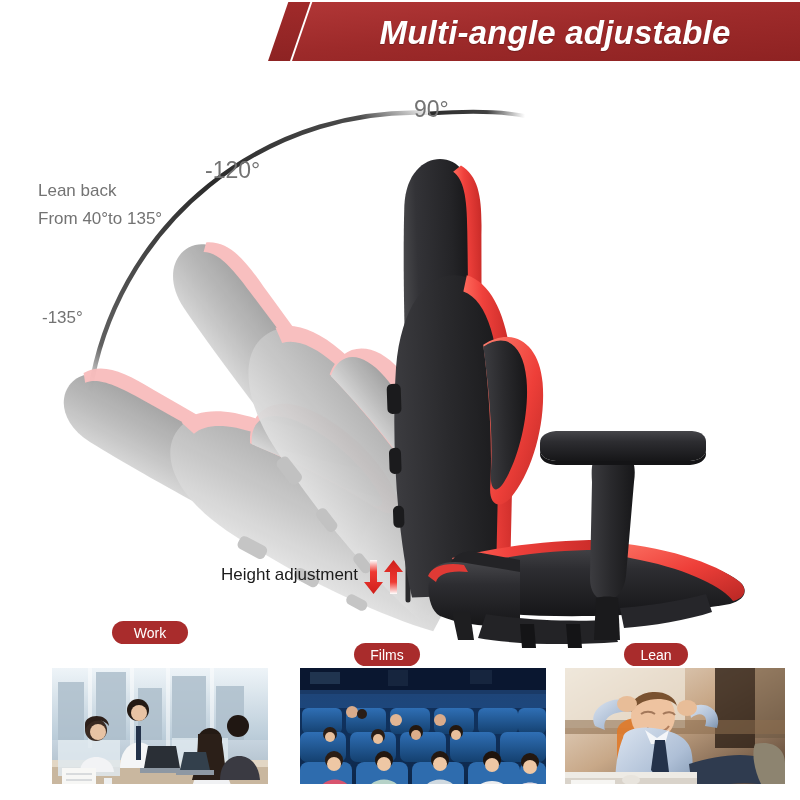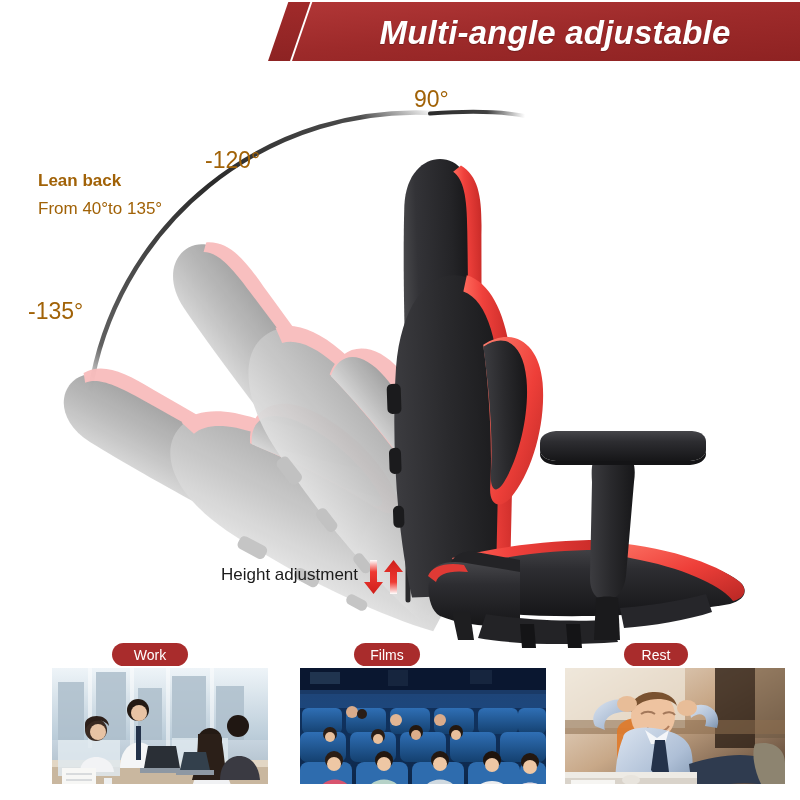--- a/index.html
+++ b/index.html
@@ -27,41 +27,41 @@
     position:absolute;left:320px;top:12px;width:470px;height:42px;
     display:flex;align-items:center;justify-content:center;
     color:#fff;font-size:33px;font-weight:bold;font-style:italic;
     letter-spacing:.2px;white-space:nowrap;
     text-shadow:0 1px 1px rgba(0,0,0,.25);
   }
 
   
   .arc-svg{position:absolute;left:0;top:0;width:800px;height:800px;pointer-events:none;}
 
-  .lbl{position:absolute;color:#a16207;white-space:nowrap;}
+  .lbl{position:absolute;color:#737373;white-space:nowrap;margin-top:10px;}
   .lbl-90{left:414px;top:86px;font-size:23px;}
   .lbl-120{left:205px;top:147px;font-size:23px;}
-  .lbl-135{left:28px;top:298px;font-size:23px;}
-  .lean1{left:38px;top:171px;font-size:17px;font-weight:bold;}
+  .lbl-135{left:42px;top:298px;font-size:17px;}
+  .lean1{left:38px;top:171px;font-size:17px;}
   .lean2{left:38px;top:199px;font-size:17px;}
 
   .height-label{position:absolute;left:221px;top:565px;font-size:17px;color:#1c1c1c;white-space:nowrap;}
   .arrows{position:absolute;left:363px;top:558px;width:42px;height:38px;}
 
   
   .chair-svg{position:absolute;left:0;top:0;width:800px;height:800px;}
 
   
   .badge{
     position:absolute;height:23px;border-radius:12px;
     background:#a92c2c;color:#fff;font-size:14px;
     display:flex;align-items:center;justify-content:center;
     z-index:6;
   }
-  .badge-work{left:112px;top:643px;width:76px;}
+  .badge-work{left:112px;top:621px;width:76px;}
   .badge-films{left:354px;top:643px;width:66px;}
   .badge-rest{left:624px;top:643px;width:64px;}
 
   .photo{position:absolute;top:668px;height:128px;overflow:hidden;background:#ccc;}
   .photo-1{left:52px;width:216px;}
   .photo-2{left:300px;width:246px;}
   .photo-3{left:565px;width:220px;}
   .photo svg{display:block;width:100%;height:100%;}
 </style>
 </head>
@@ -231,21 +231,21 @@
         <stop offset="35%" stop-color="#ef3a33"></stop>
         <stop offset="100%" stop-color="#cf1f1a"></stop>
       </linearGradient>
     </defs>
     <path d="M 7 2 L 14 2 L 14 24 L 20 24 L 10.5 36 L 1 24 L 7 24 Z" fill="url(#dnG)"></path>
     <path d="M 27 36 L 34 36 L 34 14 L 40 14 L 30.5 2 L 21 14 L 27 14 Z" fill="url(#upG)"></path>
   </svg>
 
   <div class="badge badge-work">Work</div>
   <div class="badge badge-films">Films</div>
-  <div class="badge badge-rest">Rest</div>
+  <div class="badge badge-rest">Lean</div>
 
   <div class="photo photo-1">
     <svg viewBox="0 0 216 128" preserveAspectRatio="none">
       <defs>
         <linearGradient id="offBg" x1="0" y1="0" x2="0" y2="1">
           <stop offset="0%" stop-color="#dfe7ee"></stop>
             <stop offset="55%" stop-color="#c8d5e0"></stop>
           <stop offset="100%" stop-color="#9fb0bd"></stop>
         </linearGradient>
         <linearGradient id="win" x1="0" y1="0" x2="0" y2="1">

